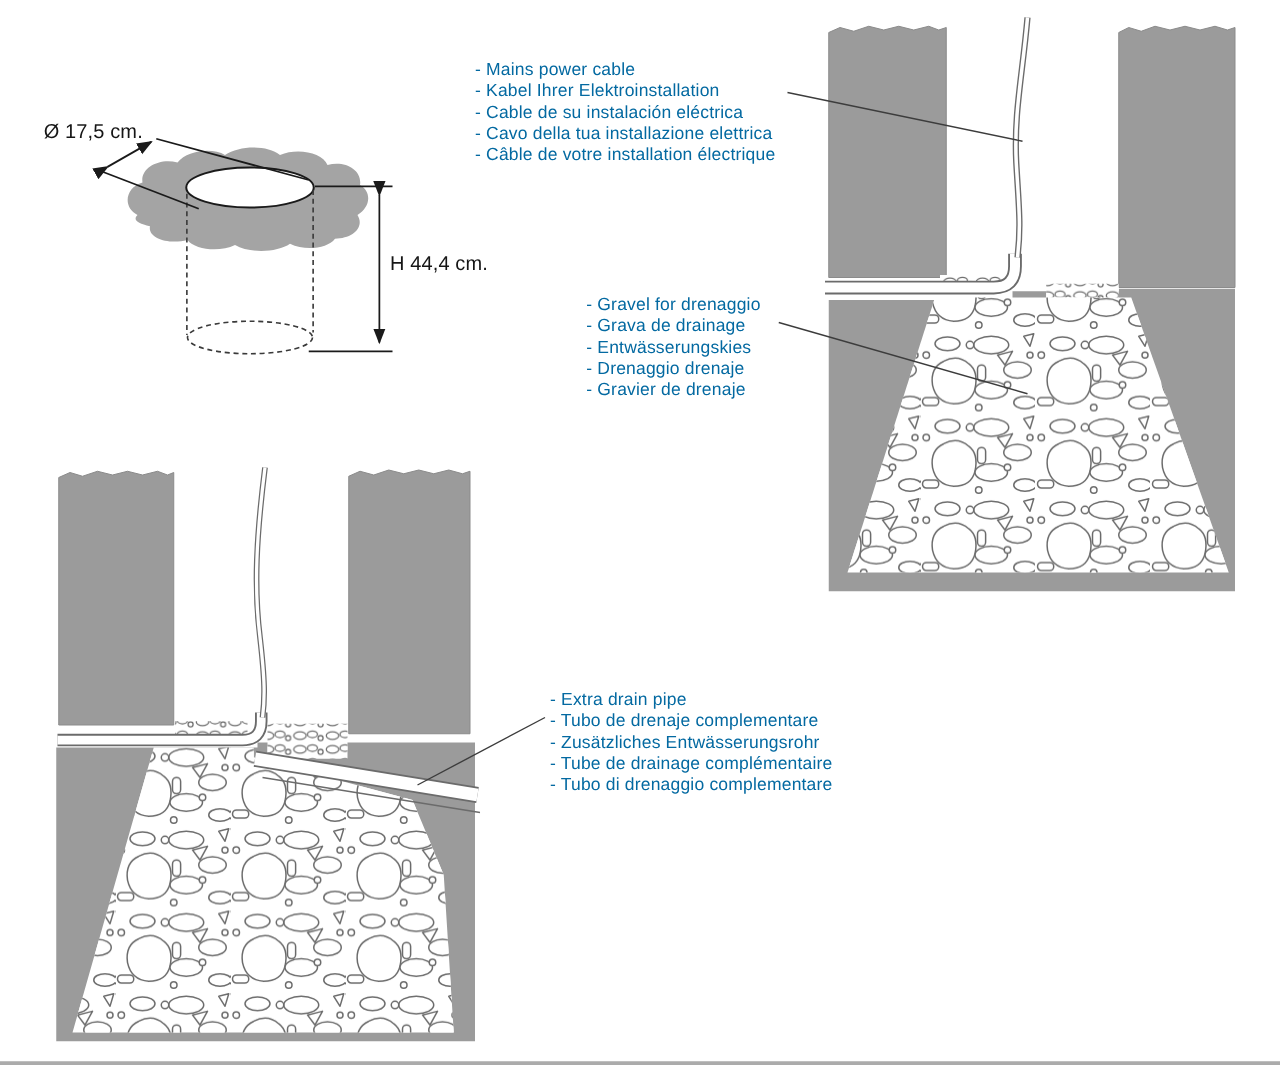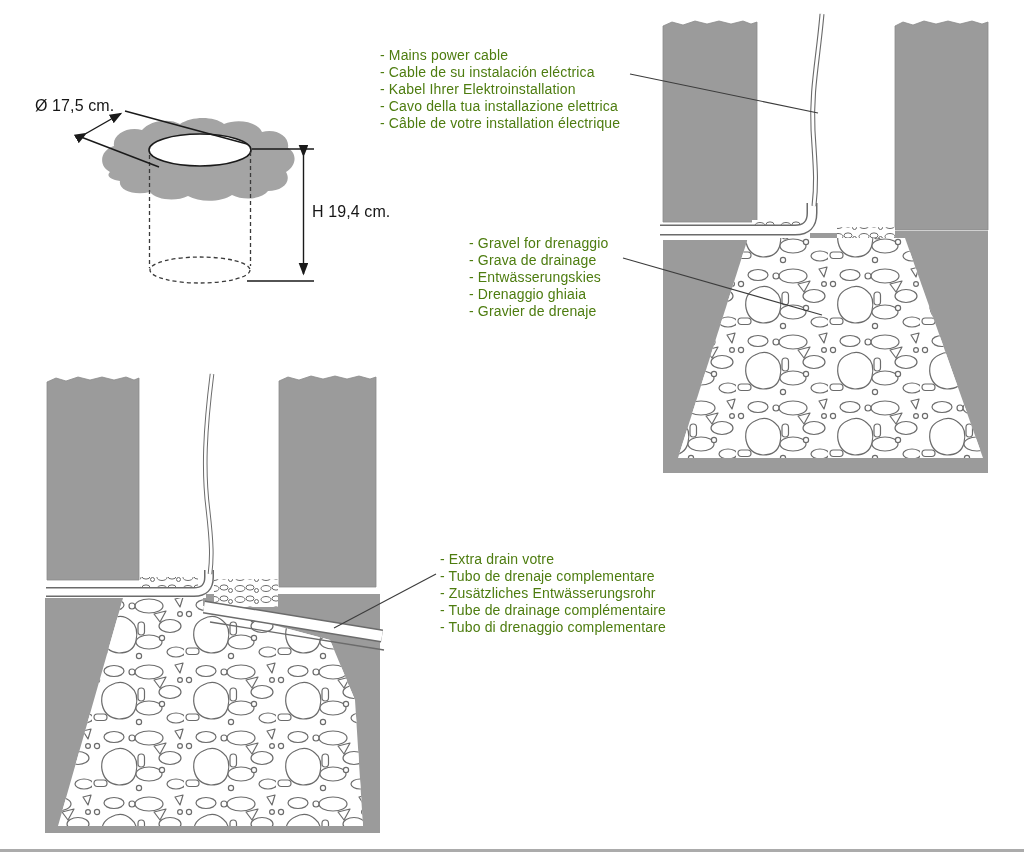--- a/index.html
+++ b/index.html
@@ -6,21 +6,21 @@
   .canvas{
     position:relative;width:1024px;height:854px;background:#ffffff;overflow:hidden;
     font-family:"Liberation Sans",sans-serif;
   }
   .art{position:absolute;left:0;top:0;width:1024px;height:854px;}
   .dim-label{
     position:absolute;font-size:16px;font-weight:400;color:#161616;
     letter-spacing:.1px;white-space:nowrap;
   }
   .label-block{
-    position:absolute;font-size:14px;line-height:17px;color:#4d7c0f;
+    position:absolute;font-size:14px;line-height:17px;color:#0369a1;
     letter-spacing:.15px;white-space:nowrap;
   }
   .label-line{display:block;}
 </style>
 </head>
 <body>
 
 <div class="canvas">
 
   <svg class="art" viewBox="0 0 1024 854">
@@ -131,39 +131,39 @@
       <line x1="630" y1="74" x2="818" y2="113"></line>
       <line x1="623" y1="258" x2="822" y2="315"></line>
       <line x1="436" y1="574" x2="334" y2="628"></line>
     </g>
 
     <rect x="0" y="849" width="1024" height="3" fill="#ababab"></rect>
   </svg>
 
   <div class="dim-label" style="left:35px;top:97px">Ø 17,5 cm.</div>
 
-  <div class="dim-label" style="left:312px;top:203px">H 19,4 cm.</div>
+  <div class="dim-label" style="left:312px;top:203px">H 44,4 cm.</div>
 
   <div class="label-block" style="left:380px;top:47px">
     <span class="label-line">- Mains power cable</span>
+    <span class="label-line">- Kabel Ihrer Elektroinstallation</span>
     <span class="label-line">- Cable de su instalación eléctrica</span>
-    <span class="label-line">- Kabel Ihrer Elektroinstallation</span>
     <span class="label-line">- Cavo della tua installazione elettrica</span>
     <span class="label-line">- Câble de votre installation électrique</span>
   </div>
 
   <div class="label-block" style="left:469px;top:235px">
     <span class="label-line">- Gravel for drenaggio</span>
     <span class="label-line">- Grava de drainage</span>
     <span class="label-line">- Entwässerungskies</span>
-    <span class="label-line">- Drenaggio ghiaia</span>
+    <span class="label-line">- Drenaggio drenaje</span>
     <span class="label-line">- Gravier de drenaje</span>
   </div>
 
   <div class="label-block" style="left:440px;top:551px">
-    <span class="label-line">- Extra drain votre</span>
+    <span class="label-line">- Extra drain pipe</span>
     <span class="label-line">- Tubo de drenaje complementare</span>
     <span class="label-line">- Zusätzliches Entwässerungsrohr</span>
     <span class="label-line">- Tube de drainage complémentaire</span>
     <span class="label-line">- Tubo di drenaggio complementare</span>
   </div>
 
 </div>
 
 </body></html>

